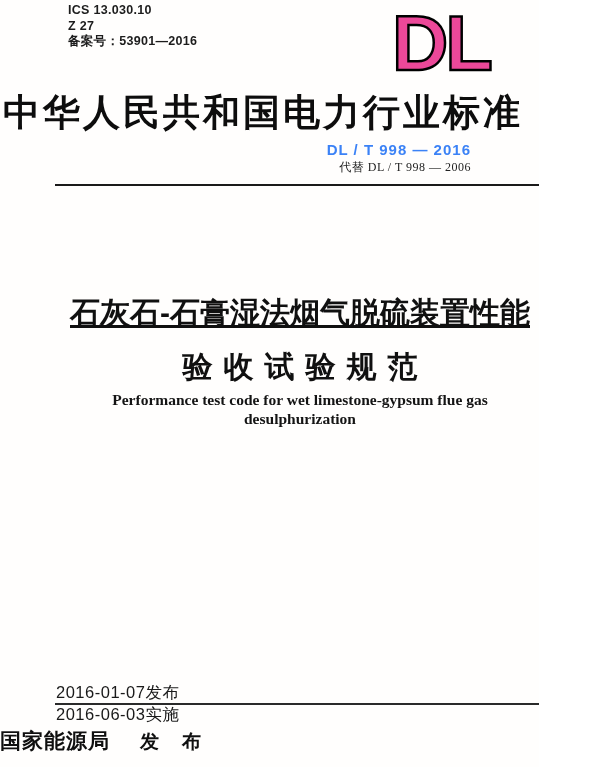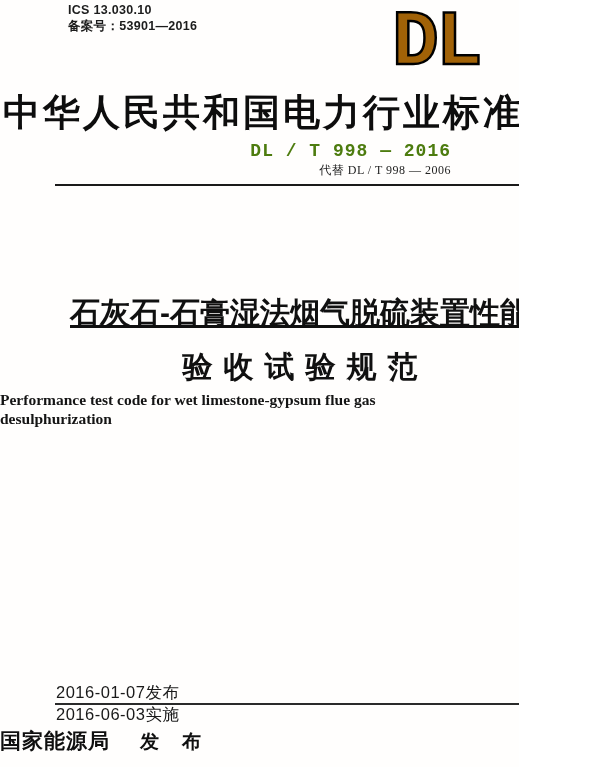--- a/index.html
+++ b/index.html
@@ -8,46 +8,47 @@
     background: #ffffff;
   }
   .page {
     position: relative;
     width: 519px;
     height: 767px;
     background: #fffefd;
     overflow: hidden;
     color: #161616;
     font-family: "Liberation Serif", serif;
+    padding-left: 20px;
   }
 
   
   .meta-block {
     position: absolute;
     left: 68px;
     top: 3px;
     font-family: "Liberation Sans", sans-serif;
     font-size: 12.5px;
     font-weight: bold;
     line-height: 15.5px;
     color: #1c1c1c;
     letter-spacing: 0.3px;
   }
 
   
   .dl-logo {
     position: absolute;
     left: 392px;
     top: 4px;
-    font-family: Liberation Mono, monospace;
+    font-family: Liberation Sans, sans-serif;
     font-size: 78px;
     font-weight: 900;
     line-height: 1;
     letter-spacing: -3px;
-    color: #a16207;
+    color: #ec4899;
     -webkit-text-stroke: 2.5px #000;
   }
 
   
   .header-title {
     position: absolute;
     top: 88px;
     left: 0;
     width: 600px;
     text-align: left;
@@ -61,25 +62,25 @@
   }
 
   
   .std-no {
     position: absolute;
     top: 141px;
     right: 68px;
     text-align: right;
   }
   .std-no-main {
-    font-family: Liberation Mono, monospace;
-    font-weight: bold;
-    font-size: 18px;
+    font-family: Liberation Sans, sans-serif;
+    font-weight: bold;
+    font-size: 15px;
     letter-spacing: 1px;
-    color: #4d7c0f;
+    color: #3b82f6;
     white-space: nowrap;
   }
   .std-no-replaces {
     margin-top: 1px;
     font-family: "Liberation Serif", serif;
     font-size: 12px;
     color: #222;
     letter-spacing: 0.5px;
     white-space: nowrap;
   }
@@ -117,21 +118,21 @@
     text-indent: 11px;
     white-space: nowrap;
   }
 
   
   .subtitle {
     position: absolute;
     top: 390px;
     left: 0;
     width: 600px;
-    text-align: left;
+    text-align: center;
     font-family: "Liberation Serif", serif;
     font-weight: bold;
     font-size: 15.5px;
     line-height: 19px;
     color: #141414;
   }
 
   
   .footer-dates {
     position: absolute;
@@ -171,20 +172,21 @@
     letter-spacing: 2px;
   }
 </style>
 </head>
 <body>
 
 <div class="page">
 
   <div class="meta-block">
     <div>ICS 13.030.10</div>
+    <div>Z 27</div>
     <div>备案号：53901—2016</div>
   </div>
 
   <div class="dl-logo">DL</div>
 
   <div class="header-title">中华人民共和国电力行业标准</div>
 
   <div class="std-no">
     <div class="std-no-main">DL / T 998 — 2016</div>
     <div class="std-no-replaces">代替 DL / T 998 — 2006</div>

